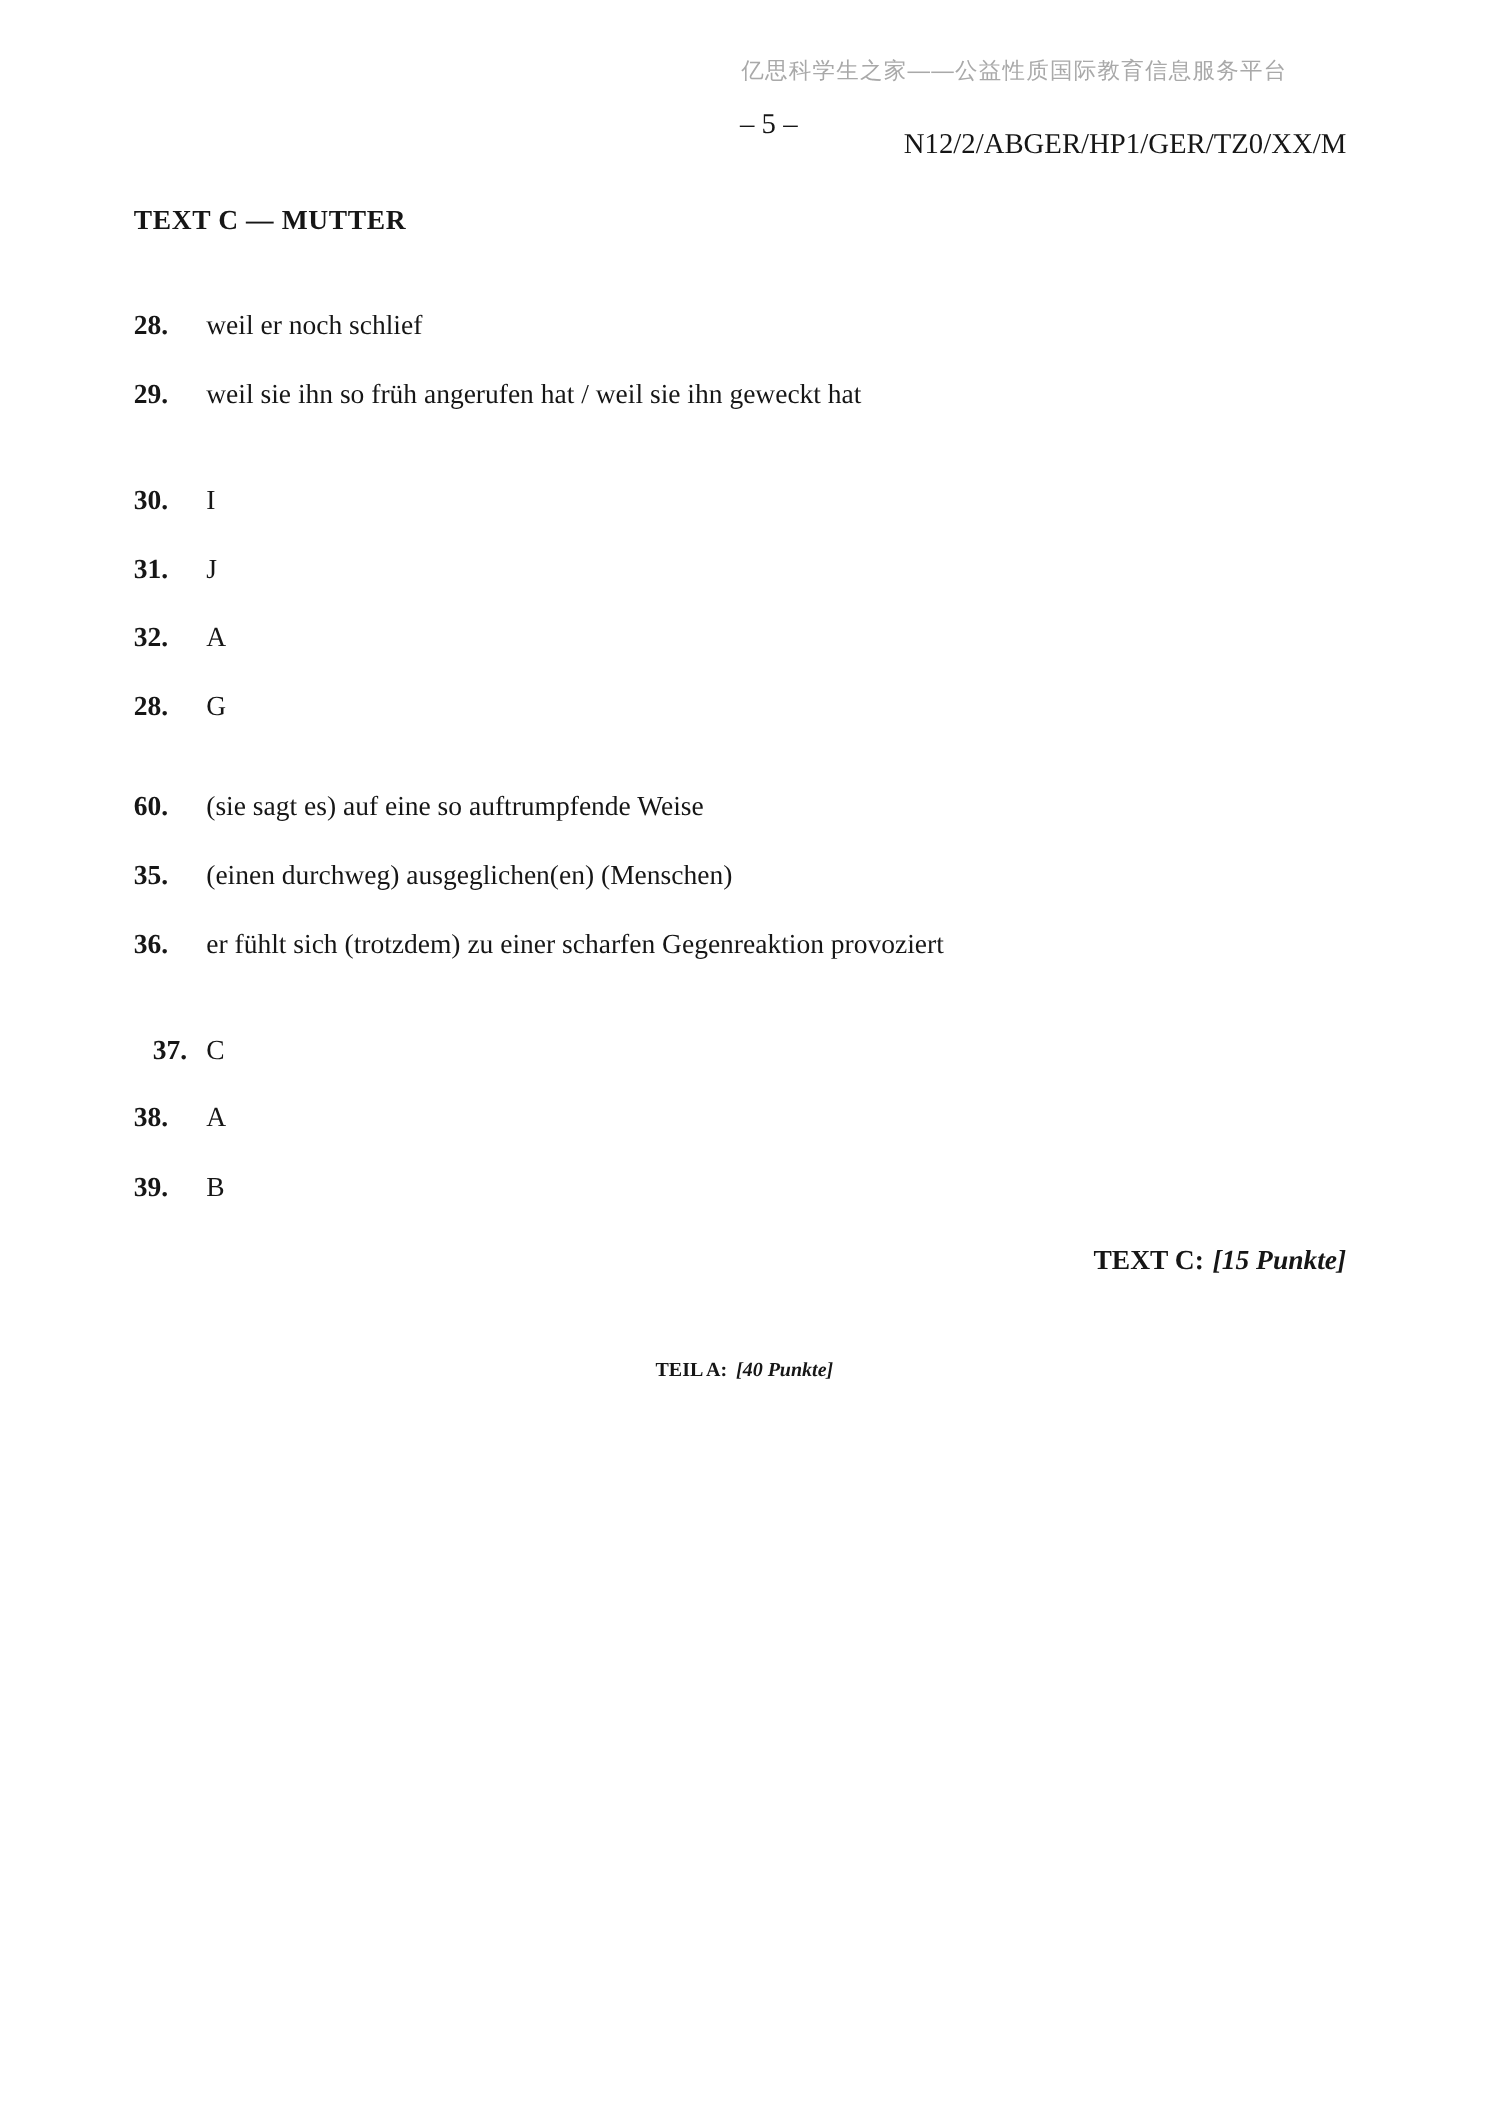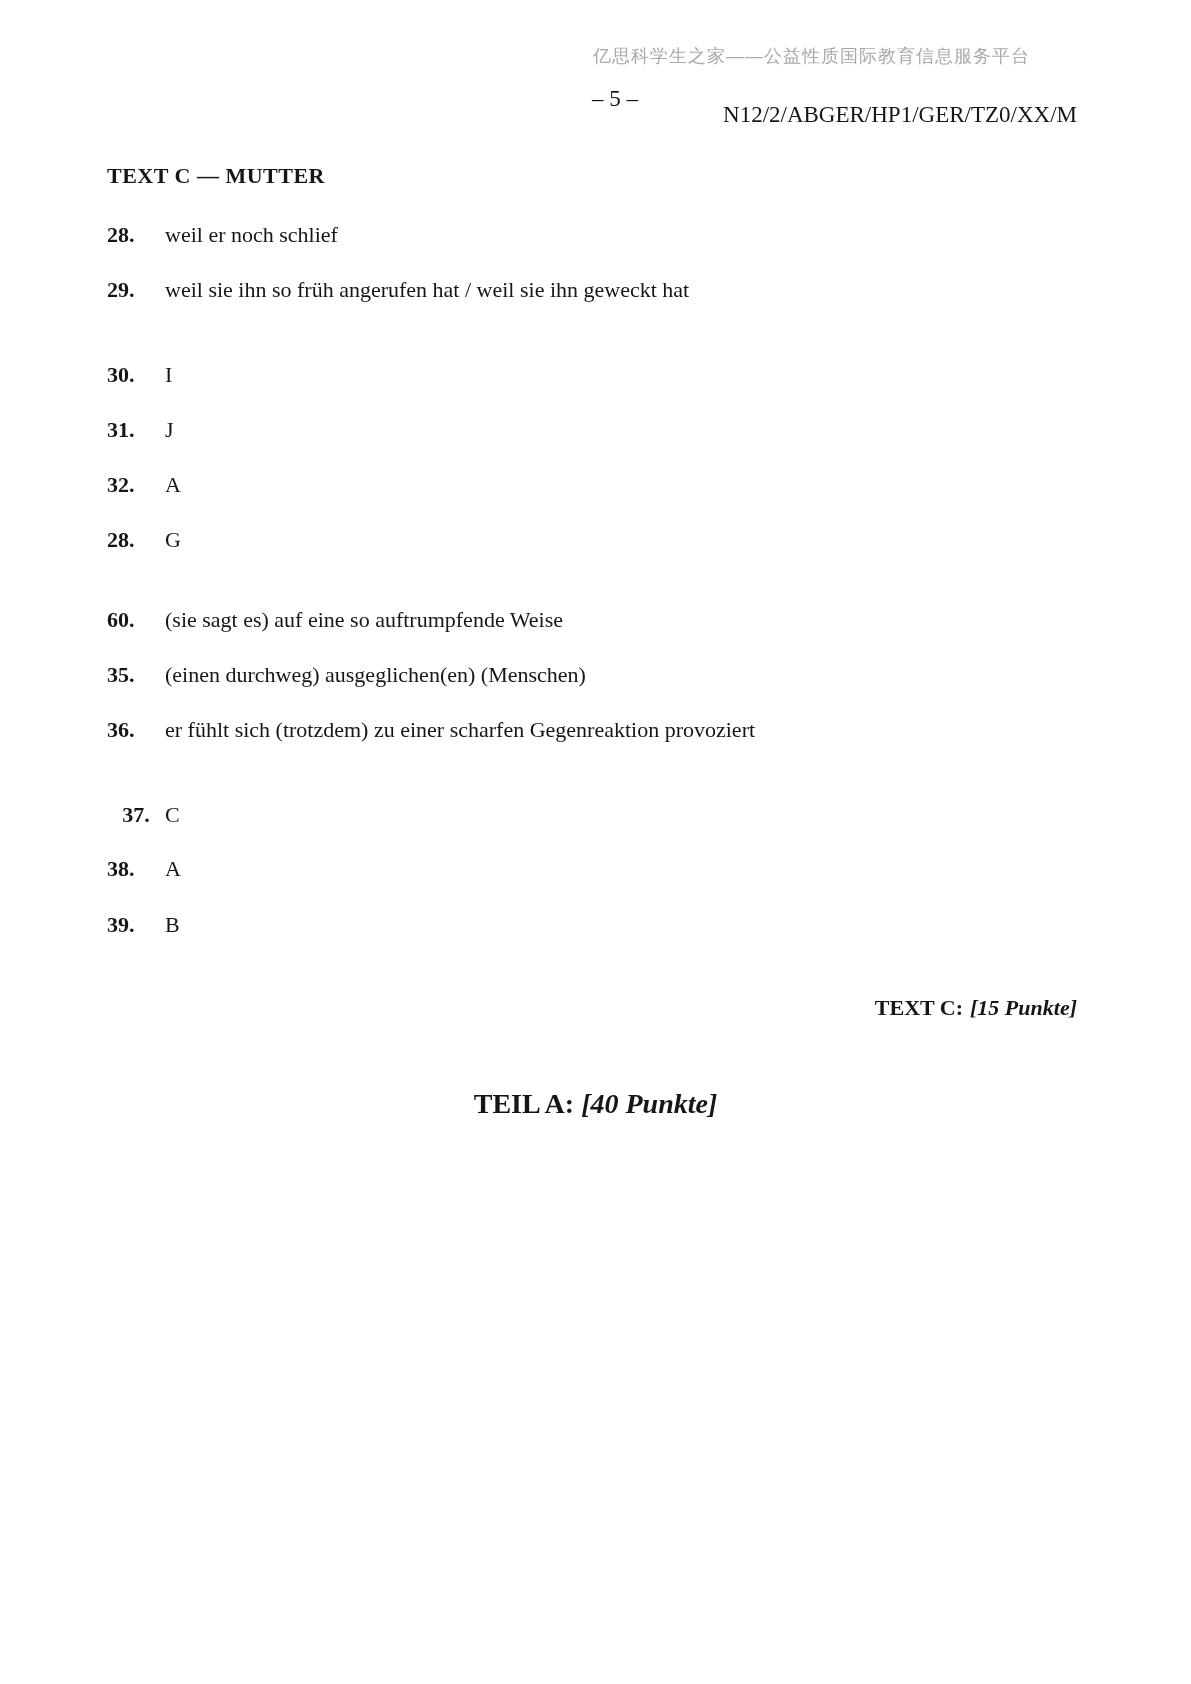--- a/index.html
+++ b/index.html
@@ -56,20 +56,21 @@
   .item {
     position: absolute;
     left: 107px;
     font-size: 22px;
     white-space: nowrap;
   }
   .item .num {
     display: inline-block;
     width: 58px;
     font-weight: bold;
+    margin-top: 25px;
   }
   .item-28 { top: 222px; }
   .item-29 { top: 277px; }
   .item-30 { top: 362px; }
   .item-31 { top: 417px; }
   .item-32 { top: 472px; }
   .item-33 { top: 527px; }
   .item-34 { top: 607px; }
   .item-35 { top: 662px; }
   .item-36 { top: 717px; }
@@ -84,21 +85,21 @@
     font-size: 22px;
     font-weight: bold;
     white-space: nowrap;
   }
   .teil-a-total {
     position: absolute;
     top: 1088px;
     left: 0;
     width: 100%;
     text-align: center;
-    font-size: 28px;
+    font-size: 16px;
     font-weight: bold;
     white-space: nowrap;
   }
   .points {
     font-style: italic;
   }
   .label-gap {
     display: inline-block;
     width: 7px;
   }

